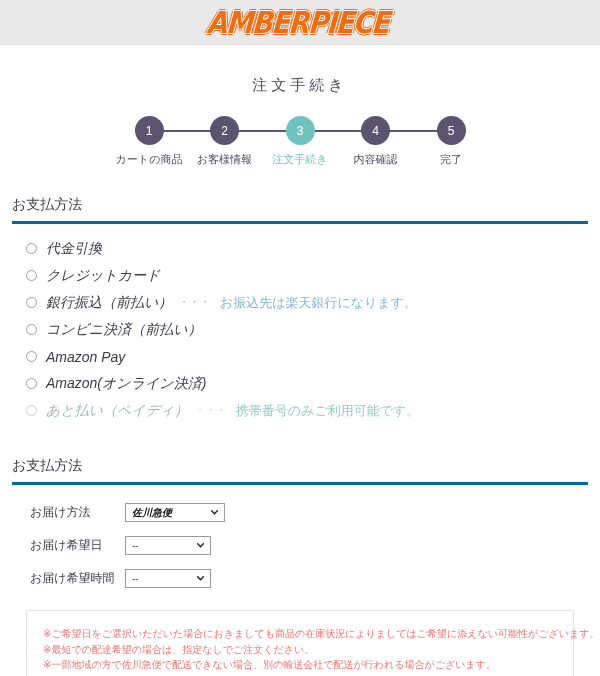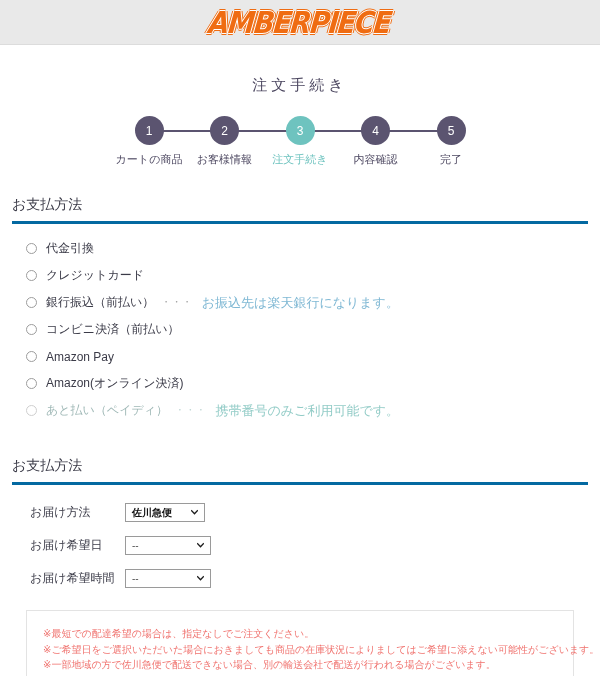--- a/index.html
+++ b/index.html
@@ -133,23 +133,24 @@
     width: 11px;
     height: 11px;
     border-radius: 50%;
     border: 1px solid #9d9d9d;
     background: #ffffff;
     flex: 0 0 auto;
     margin-right: 9px;
   }
   .radio-row.disabled .radio-mark { border-color: #cfcfcf; }
   .radio-label {
-    font-size: 12px;
+    font-size: 14px;
     color: #3b3b48;
     white-space: nowrap;
+    font-style: italic;
   }
   .radio-row.disabled .radio-label { color: #9fb8b6; text-align: right; }
   .radio-note {
     font-size: 13px;
     color: #7fb8d4;
     margin-left: 9px;
     white-space: nowrap;
   }
   .radio-row.disabled .radio-note { color: #93ccc7; }
   .radio-dots {
@@ -177,21 +178,21 @@
     position: relative;
     height: 19px;
     border: 1px solid #9a9a9a;
     background: #ffffff;
     display: flex;
     align-items: center;
     padding: 0 6px;
     font-size: 10px;
     color: #1b1b1b;
   }
-  .select-box.wide { width: 80px; }
+  .select-box.wide { width: 100px; font-style: italic; }
   .select-box.narrow { width: 86px; }
   .select-value {
     font-size: 10px;
     color: #111111;
     font-weight: 700;
   }
   .select-value.placeholder {
     font-weight: 400;
     color: #555555;
   }
@@ -328,18 +329,18 @@
               <path d="M0.7 2 L4 5.4 L7.3 2" fill="none" stroke="#1b1b1b" stroke-width="1.5" stroke-linecap="square"></path>
             </svg>
           </span>
         </div>
       </div>
     </div>
 </div>
 
 <div class="notice">
   <div id="notice-warnings">
+      <div class="notice-warn">※ご希望日をご選択いただいた場合におきましても商品の在庫状況によりましてはご希望に添えない可能性がございます。</div>
       <div class="notice-warn">※最短での配達希望の場合は、指定なしでご注文ください。</div>
-      <div class="notice-warn">※ご希望日をご選択いただいた場合におきましても商品の在庫状況によりましてはご希望に添えない可能性がございます。</div>
       <div class="notice-warn">※一部地域の方で佐川急便で配送できない場合、別の輸送会社で配送が行われる場合がございます。</div>
     </div>
 
 </div>
 
 </body></html>

